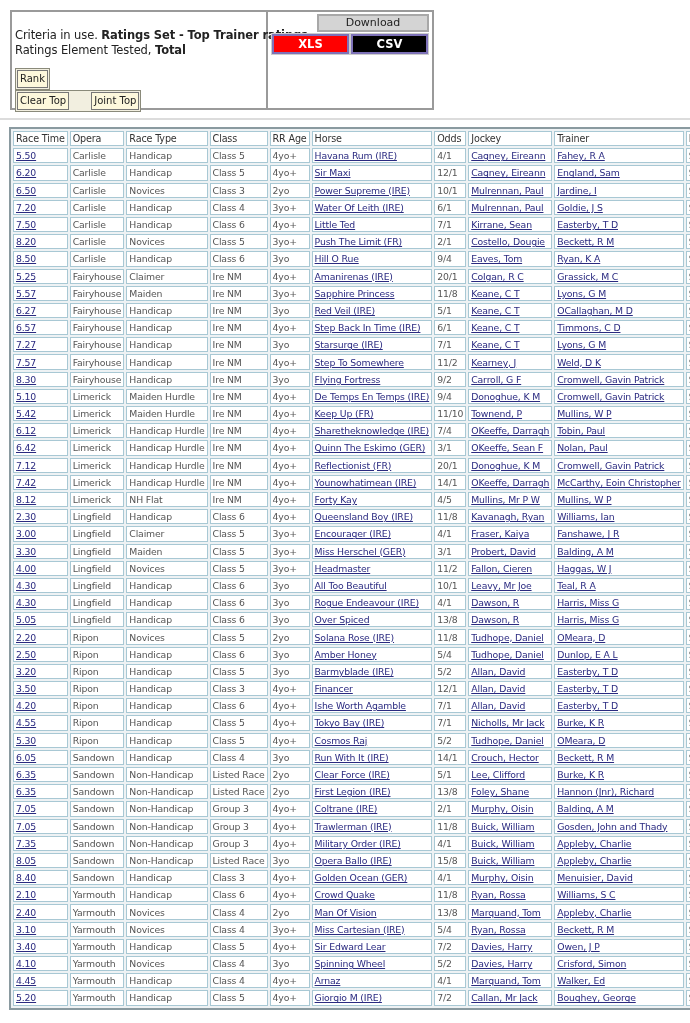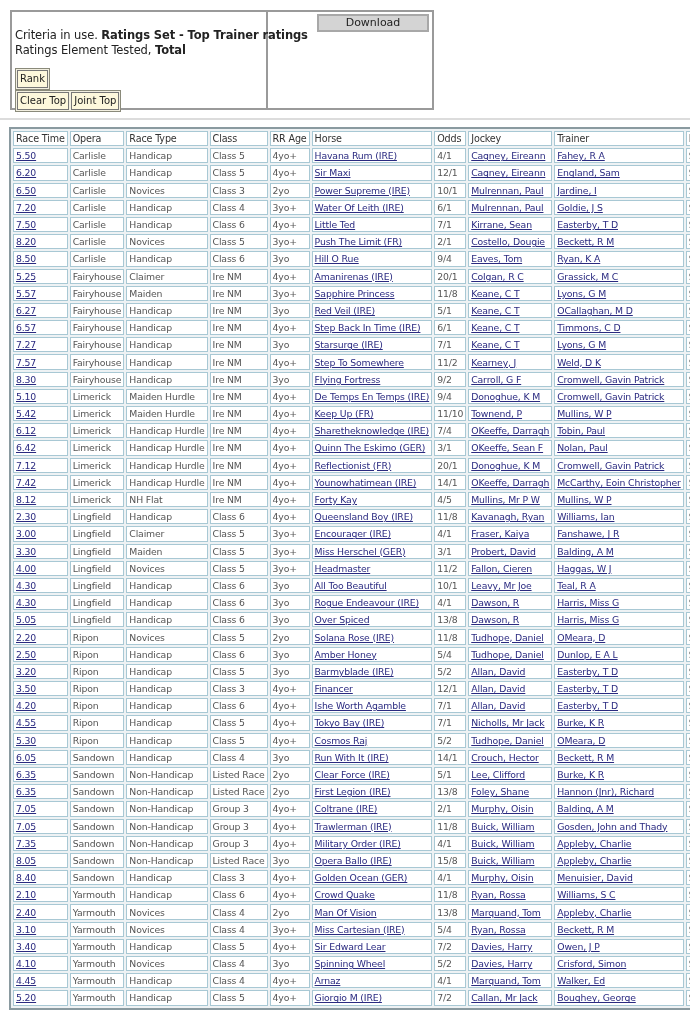--- a/index.html
+++ b/index.html
@@ -24,23 +24,23 @@
     .btn-group {
       position: absolute; display: flex; border: 1px solid #8a8a7a; padding: 1px;
       background: #f2efe0;
       justify-content: center;
     }
     .btn {
       font-family: "DejaVu Sans", sans-serif; font-size: 10px;
       background: #fdf8dc; border: 1px solid #777; padding: 2px 2px;
       color: #222; cursor: pointer; line-height: 12px;
     }
-    .btn + .btn { margin-left: 2px; }
+    .btn + .btn { margin-left: 14px; }
     .rank-group { left: 3px; top: 56px; }
-    .top-group { left: 3px; top: 78px; }
+    .top-group { left: 3px; top: 78px; gap: 8px; }
 
     .download {
       flex: 1; position: relative; padding: 2px 3px;
     }
     .download-title {
       background: #d4d4d4; border: 2px solid #a8a8a8; text-align: center;
       font-size: 11px; height: 14px; line-height: 14px; color: #222; margin-left: 46px;
     }
     .download-buttons { display: flex; gap: 2px; margin-top: 1px; background: #ccc; padding: 1px; }
     .dl-btn {
@@ -82,20 +82,24 @@
     <div class="btn-group rank-group">
       <button class="btn">Rank</button>
     </div>
     <div class="btn-group top-group">
       <button class="btn">Clear Top</button>
       <button class="btn">Joint Top</button>
     </div>
   </div>
   <div class="download">
     <div class="download-title">Download</div>
+    <div class="download-buttons">
+      <div class="dl-btn" id="xls-btn" style="background: rgb(255, 0, 0);">XLS</div>
+      <div class="dl-btn" id="csv-btn" style="background: rgb(0, 0, 0);">CSV</div>
+    </div>
   </div>
 </div>
 
 <div class="divider"></div>
 
 <table class="races">
   <colgroup>
     <col class="col-time">
       <col class="col-track">
       <col class="col-type">

